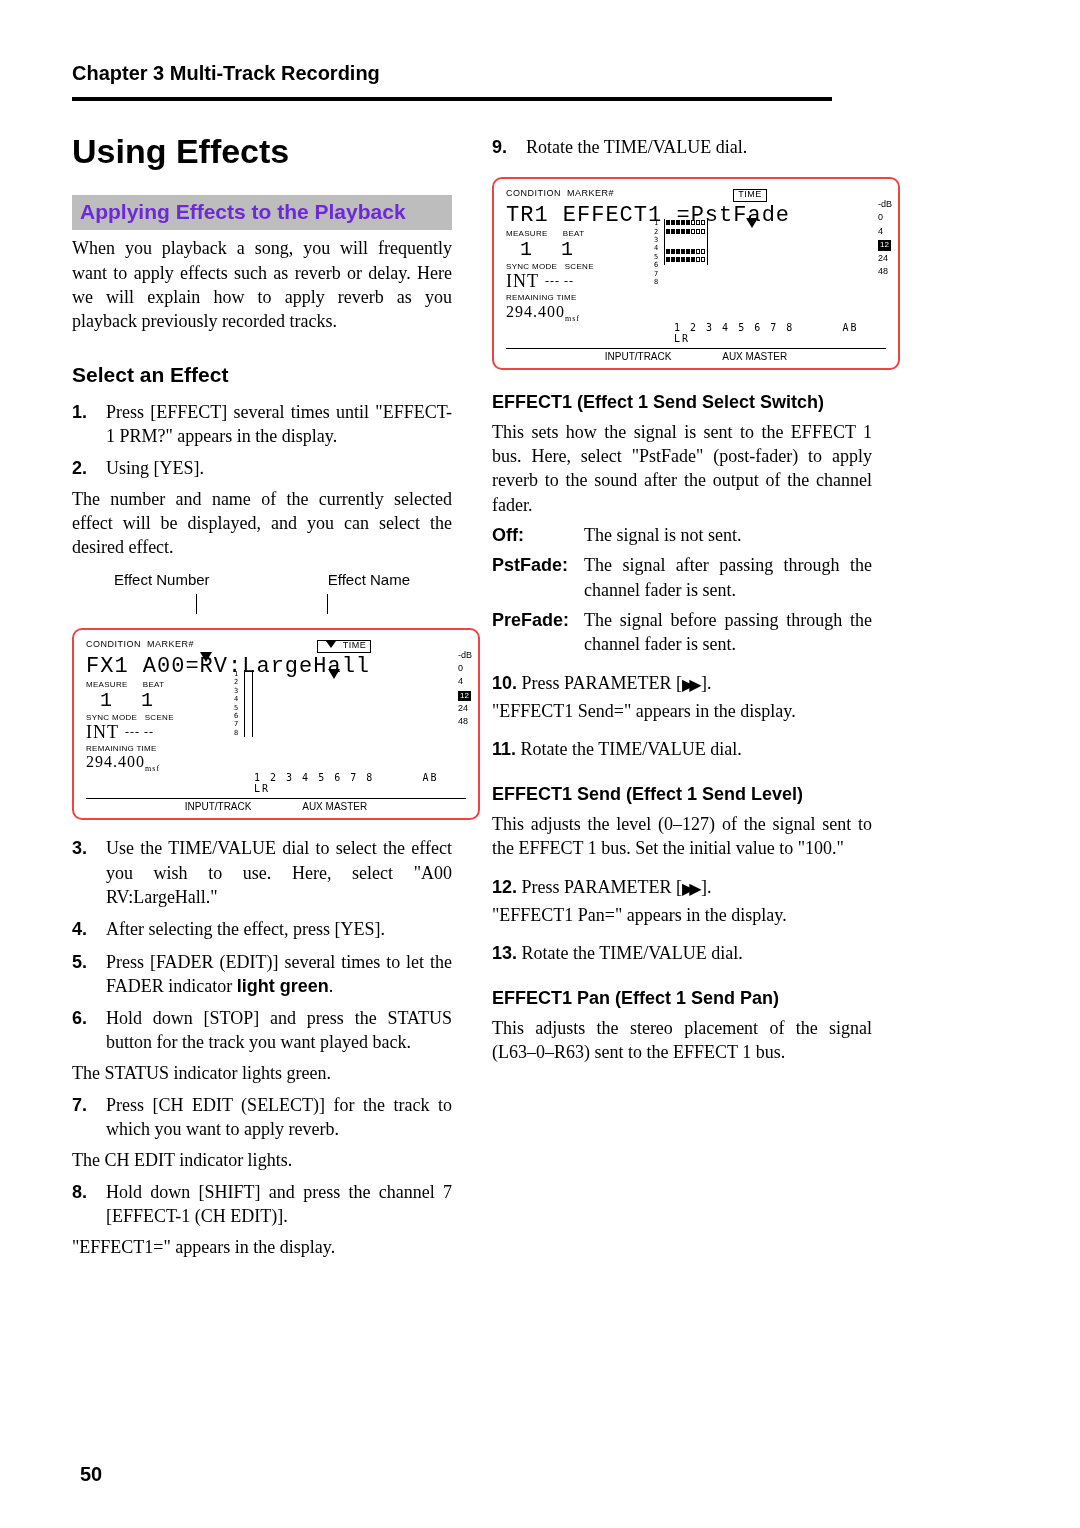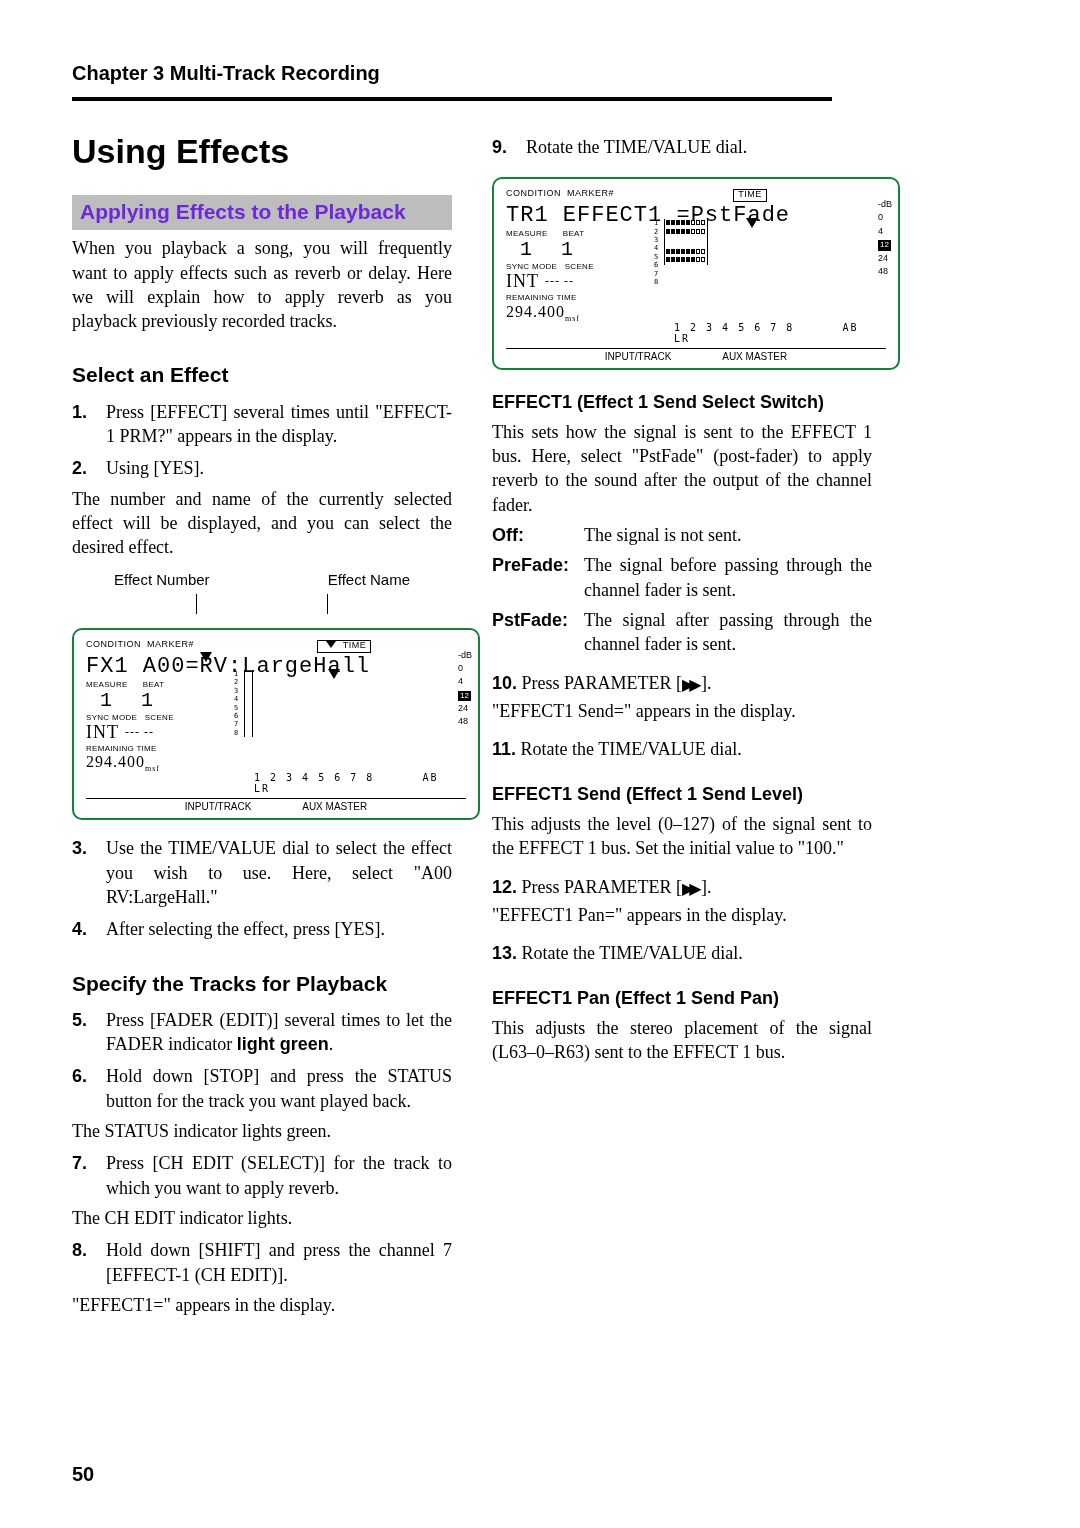--- a/index.html
+++ b/index.html
@@ -75,21 +75,21 @@
   }
   p.body {
     margin: 6px 0;
     text-align: justify;
   }
   p.after-list {
     margin: 4px 0 6px 0;
     text-align: justify;
   }
   .figure {
-    border: 2px solid #15803d;
+    border: 2px solid #ef4444;
     border-radius: 10px;
     padding: 10px 12px 6px 12px;
     margin: 14px auto 16px auto;
     width: 380px;
     font-family: Arial, Helvetica, sans-serif;
     font-size: 10px;
     line-height: 1.1;
     position: relative;
     background: #fff;
   }
@@ -223,21 +223,21 @@
   }
   .ff-icon {
     display: inline-block;
     font-size: 16px;
     letter-spacing: -5px;
     vertical-align: -1px;
   }
   .page-num {
     position: absolute;
     bottom: 40px;
-    left: 72px;
+    left: 80px;
     font-family: Arial, Helvetica, sans-serif;
     font-weight: bold;
     font-size: 20px;
   }
   .time-box {
     border: 1px solid #000;
     padding: 0 4px 1px 4px;
     font-size: 9px;
     display: inline-block;
   }
@@ -366,21 +366,20 @@
 
       <div class="ol-item">
         <div class="num">3.</div>
         <div class="txt">Use the TIME/VALUE dial to select the effect you wish to use. Here, select "A00 RV:LargeHall."</div>
       </div>
       <div class="ol-item">
         <div class="num">4.</div>
         <div class="txt">After selecting the effect, press [YES].</div>
       </div>
 
-      <h3 class="sub">Specify the Tracks for Playback</h3>
 
       <div class="ol-item">
         <div class="num">5.</div>
         <div class="txt">
           <span>Press [FADER (EDIT)] several times to let the FADER indicator </span><span class="bold">light green</span><span>.</span>
         </div>
       </div>
       <div class="ol-item">
         <div class="num">6.</div>
         <div class="txt">Hold down [STOP] and press the STATUS button for the track you want played back.</div>
@@ -475,26 +474,26 @@
       </div>
 
       <div class="para-head">EFFECT1 (Effect 1 Send Select Switch)</div>
       <p class="body">This sets how the signal is sent to the EFFECT 1 bus. Here, select "PstFade" (post-fader) to apply reverb to the sound after the output of the channel fader.</p>
 
       <div class="def-row">
         <div class="def-term">Off:</div>
         <div class="def-def">The signal is not sent.</div>
       </div>
       <div class="def-row">
+        <div class="def-term">PstFade:</div>
+        <div class="def-def">The signal after passing through the channel fader is sent.</div>
+      </div>
+      <div class="def-row">
         <div class="def-term">PreFade:</div>
         <div class="def-def">The signal before passing through the channel fader is sent.</div>
-      </div>
-      <div class="def-row">
-        <div class="def-term">PstFade:</div>
-        <div class="def-def">The signal after passing through the channel fader is sent.</div>
       </div>
 
 
       <p class="inline-step">
         <span class="num">10.</span>
         <span>Press PARAMETER [</span><span class="ff-icon">▶▶</span> <span>].</span>
       </p>
       <p class="after-list">"EFFECT1 Send=" appears in the display.</p>
 
       <p class="inline-step">

